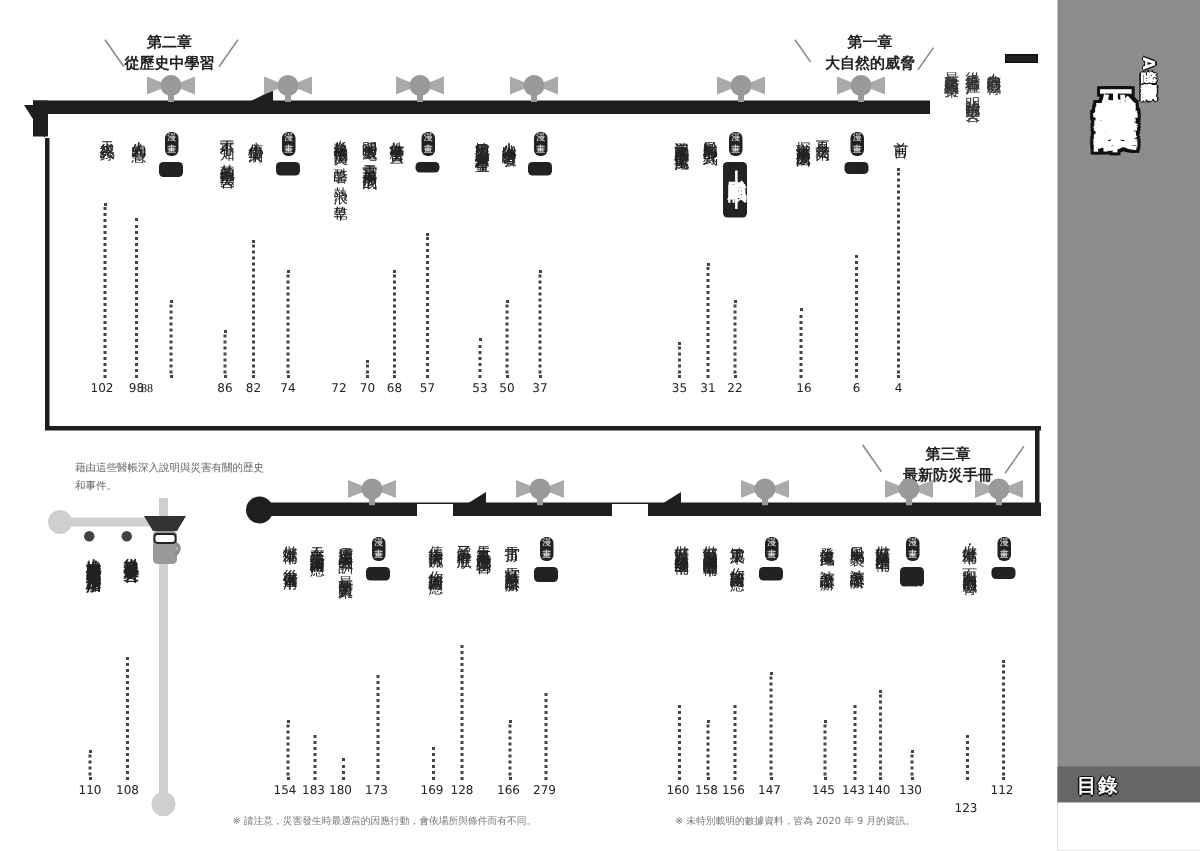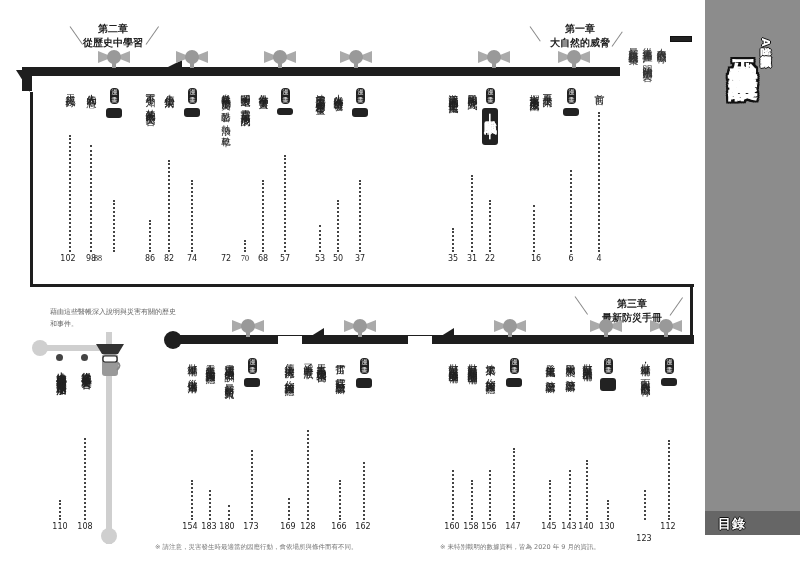--- a/index.html
+++ b/index.html
@@ -165,21 +165,21 @@
 <div class="abs manga-title" style="left:277px; top:108px;">三月雪</div>
 <div class="abs dotline" style="left:284px; top:155px; height:97px;"></div>
 <div class="abs page" style="left:275px; top:254px;">57</div>
 
 <div class="abs col" style="left:256px; top:86px;"><span>為什麼會下大雪？</span></div>
 <div class="abs dotline" style="left:262px; top:180px; height:72px;"></div>
 <div class="abs page" style="left:253px; top:254px;">68</div>
 
 <div class="abs col" style="left:238px; top:86px;"><span>瞬間大放電！雷電是如何形成的？</span></div>
 <div class="abs dotline" style="left:244px; top:240px; height:12px;"></div>
-<div class="abs page" style="left:235px; top:254px;font-family:Liberation Serif, serif;">70</div>
+<div class="abs page" style="left:235px; top:254px;">70</div>
 
 <div class="abs col" style="left:219px; top:86px; font-size:9.5px;"><span>炎熱氣候也能治災！酷暑、熱浪、乾旱</span></div>
 <div class="abs page" style="left:216px; top:254px;">72</div>
 
 <div class="abs manga-tag" style="left:188px; top:88px;">漫畫</div>
 <div class="abs manga-title" style="left:184px; top:108px;">榻榻米稻田</div>
 <div class="abs dotline" style="left:191px; top:180px; height:72px;"></div>
 <div class="abs page" style="left:182px; top:254px;">74</div>
 
 <div class="abs col" style="left:162px; top:86px;"><span>小心傳染病！</span></div>
@@ -289,21 +289,21 @@
 <div class="abs dotline" style="left:471px; top:480px; height:40px;"></div>
 <div class="abs page" style="left:461px; top:522px;">158</div>
 
 <div class="abs col" style="left:446px; top:356px;"><span>做好面對火山爆發的準備</span></div>
 <div class="abs dotline" style="left:452px; top:470px; height:50px;"></div>
 <div class="abs page" style="left:442px; top:522px;">160</div>
 
 <div class="abs manga-tag" style="left:360px; top:358px;">漫畫</div>
 <div class="abs manga-title" style="left:356px; top:378px;">不再害怕打雷</div>
 <div class="abs dotline" style="left:363px; top:462px; height:58px;"></div>
-<div class="abs page" style="left:353px; top:522px;">162</div>
+<div class="abs page" style="left:353px; top:522px;">279</div>
 
 <div class="abs col" style="left:333px; top:356px;"><span>打雷了！打雷時該怎麼辦？</span></div>
 <div class="abs dotline" style="left:339px; top:480px; height:40px;"></div>
 <div class="abs page" style="left:329px; top:522px;">166</div>
 
 <div class="abs col" style="left:314px; top:356px;"><span>天氣炎熱也會讓人昏倒？</span></div>
 <div class="abs col" style="left:301px; top:356px;"><span>了解中暑症狀</span></div>
 <div class="abs dotline" style="left:307px; top:430px; height:90px;"></div>
 <div class="abs page" style="left:298px; top:522px;">128</div>
 
@@ -344,13 +344,13 @@
 <div class="abs col" style="left:79px; top:364px; font-weight:bold;"><span>從地名了解災害</span></div>
 <div class="abs dotline" style="left:84px; top:438px; height:82px;"></div>
 <div class="abs page" style="left:75px; top:522px;">108</div>
 
 <div class="abs bullet" style="left:56px; top:354px;"></div>
 <div class="abs col" style="left:54px; top:364px; font-weight:bold;"><span>土地過度開發導致河川洪水增加！</span></div>
 <div class="abs dotline" style="left:59px; top:500px; height:20px;"></div>
 <div class="abs page" style="left:50px; top:522px;">110</div>
 
 <div class="abs note" style="left:155px; top:543px;">※ 請注意，災害發生時最適當的因應行動，會依場所與條件而有不同。</div>
-<div class="abs note" style="left:440px; top:543px;">※ 未特別載明的數據資料，皆為 2020 年 9 月的資訊。</div>
+<div class="abs note" style="left:450px; top:543px;">※ 未特別載明的數據資料，皆為 2020 年 9 月的資訊。</div>
 
 </body></html>

